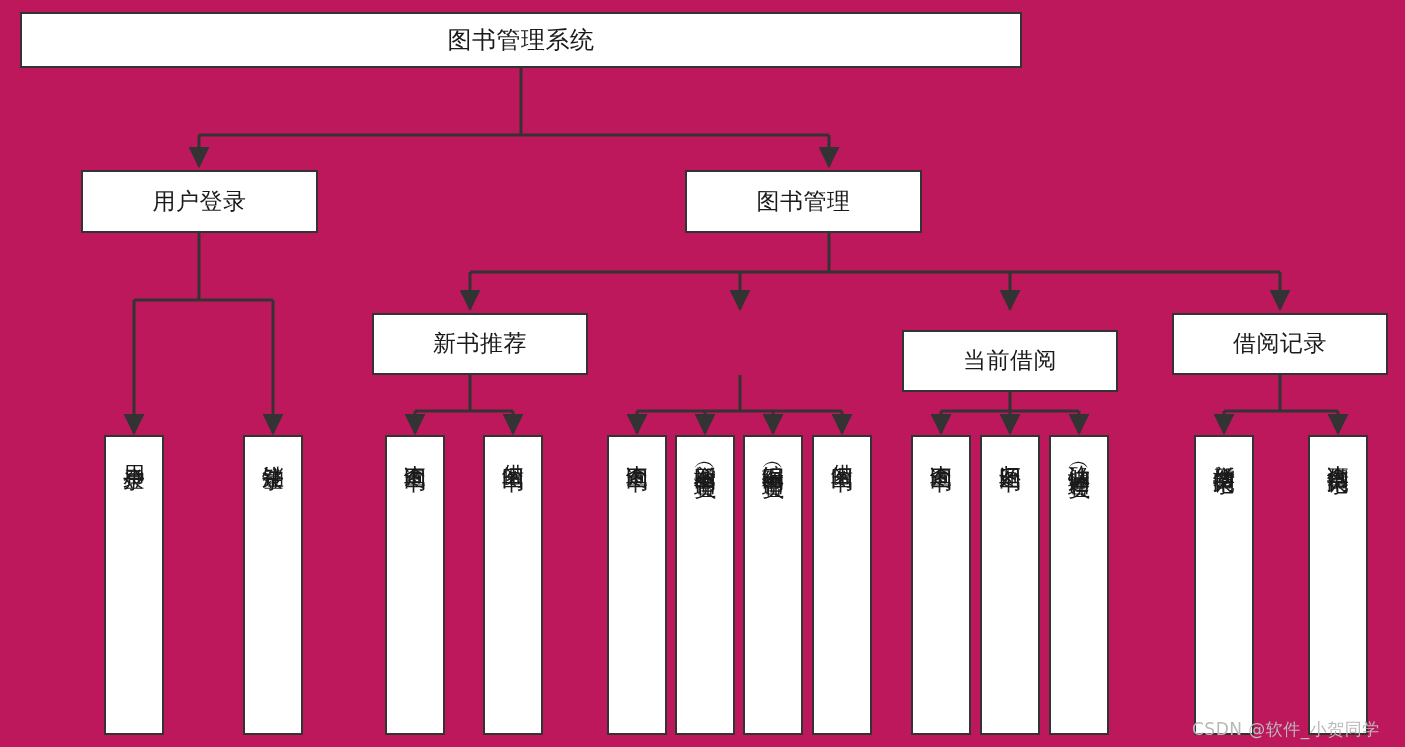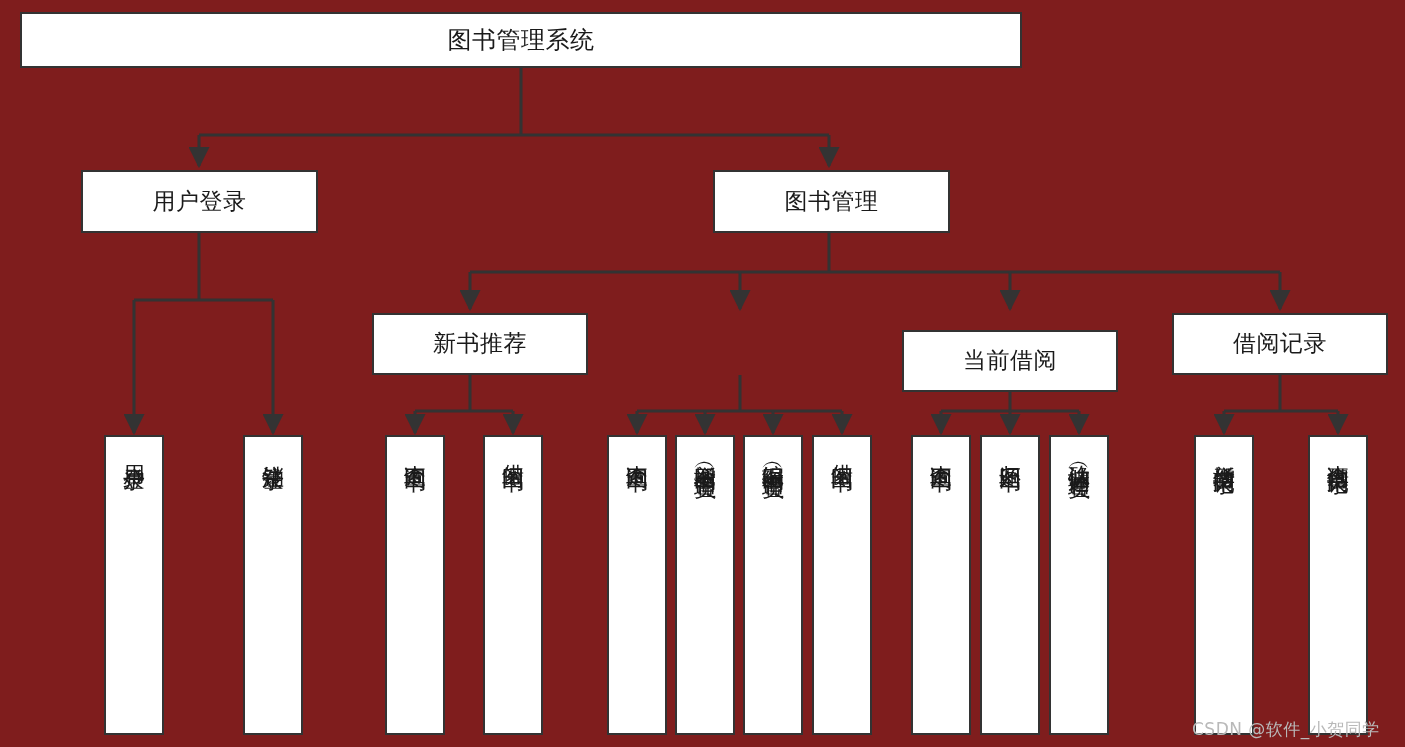--- a/index.html
+++ b/index.html
@@ -8,21 +8,21 @@
     padding: 0;
     background: #ffffff;
   }
   body {
     font-family: "DejaVu Sans", "Liberation Sans", sans-serif;
   }
   #canvas {
     position: relative;
     width: 1405px;
     height: 747px;
-    background: #7f1d1d;
+    background: #be185d;
     overflow: hidden;
   }
   #edges {
     position: absolute;
     left: 0;
     top: 0;
     width: 1405px;
     height: 747px;
     pointer-events: none;
   }
@@ -129,21 +129,21 @@
     </g>
   </svg>
 
   <div class="node horiz root" style="left:20px; top:12px; width:1002px; height:56px;">
     <span class="label">图书管理系统</span>
   </div>
 
   <div class="node horiz" style="left:81px; top:170px; width:237px; height:63px;">
     <span class="label">用户登录</span>
   </div>
-  <div class="node horiz" style="left:713px; top:170px; width:237px; height:63px;font-family:Liberation Serif, serif;">
+  <div class="node horiz" style="left:685px; top:170px; width:237px; height:63px;font-family:Liberation Serif, serif;">
     <span class="label">图书管理</span>
   </div>
 
   <div class="node horiz" style="left:372px; top:313px; width:216px; height:62px;">
     <span class="label">新书推荐</span>
   </div>
   <div class="node horiz" style="left:902px; top:330px; width:216px; height:62px;">
     <span class="label">当前借阅</span>
   </div>
   <div class="node horiz" style="left:1172px; top:313px; width:216px; height:62px;">

